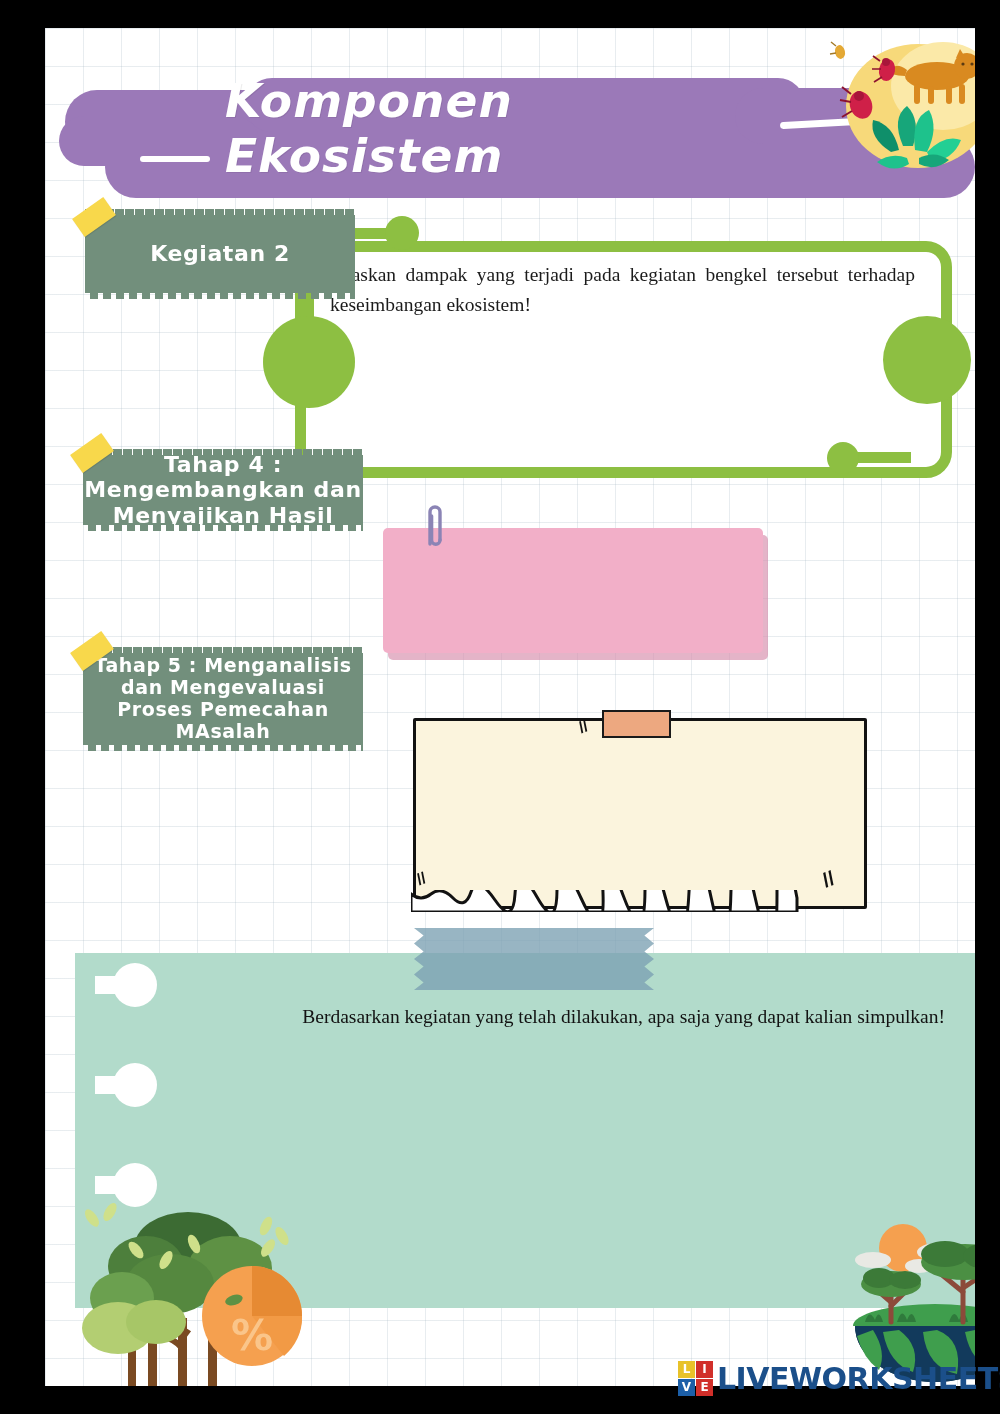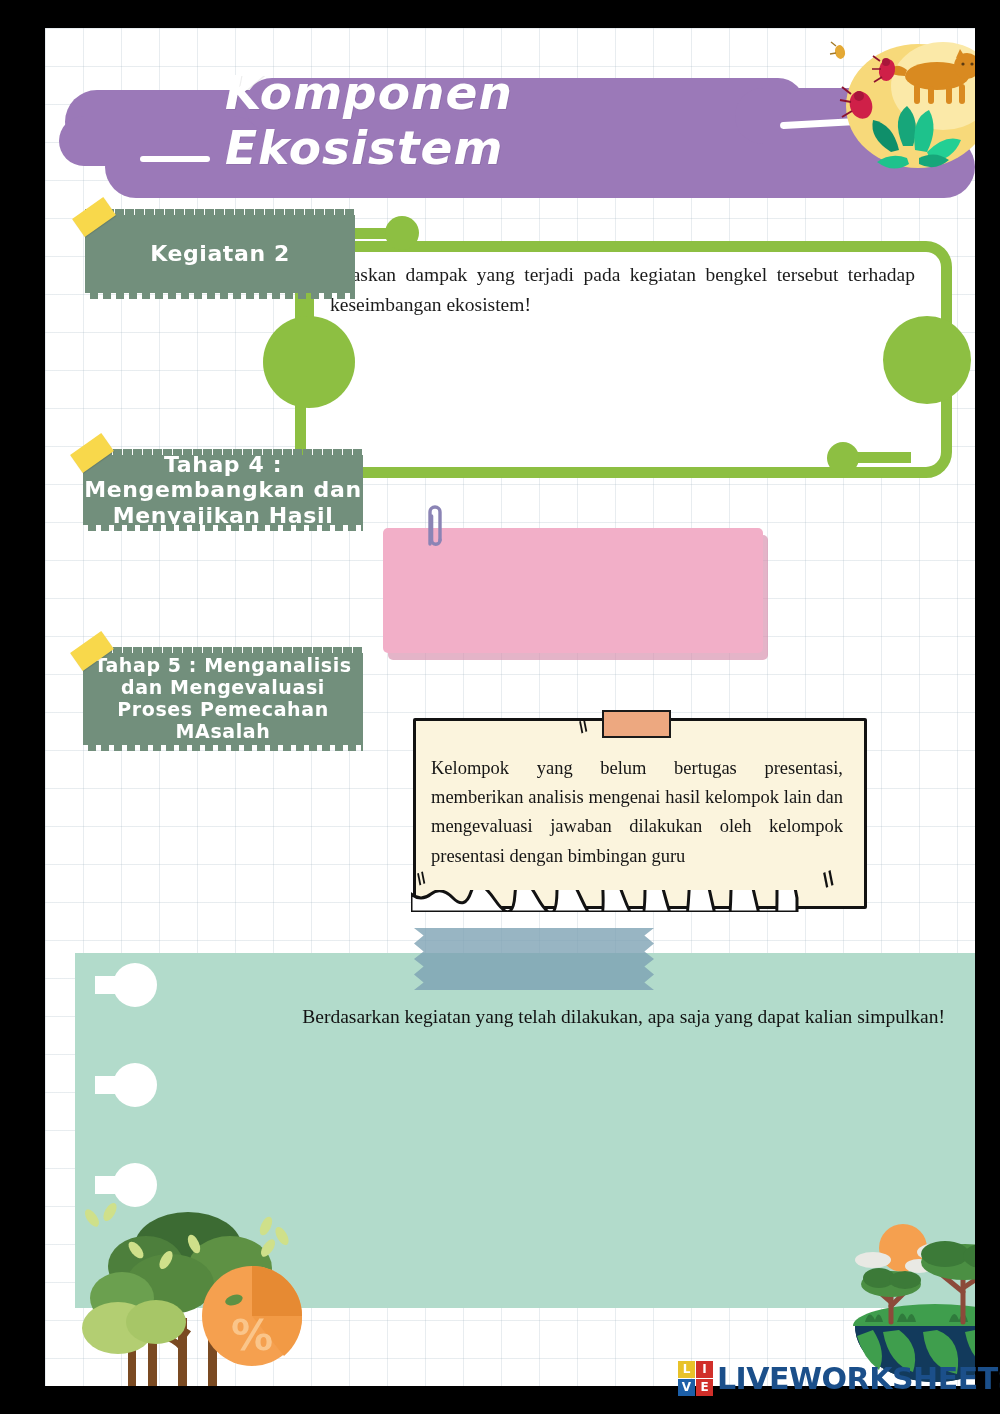--- a/index.html
+++ b/index.html
@@ -20,21 +20,21 @@
   .hdr-band{position:absolute;background:#9b79b8;}
   .band-a{left:20px;top:62px;width:880px;height:64px;border-radius:40px;}
   .band-b{left:60px;top:108px;width:870px;height:62px;border-radius:40px;}
   .band-c{left:14px;top:88px;width:200px;height:50px;border-radius:30px;}
   .band-d{left:690px;top:60px;width:230px;height:56px;border-radius:34px;}
   .band-e{left:200px;top:50px;width:560px;height:54px;border-radius:34px;}
   .band-white-slash{position:absolute;left:735px;top:92px;width:80px;height:7px;background:#fff;border-radius:4px;transform:rotate(-3deg);}
   .band-white-slash2{position:absolute;left:95px;top:128px;width:70px;height:6px;background:#fff;border-radius:4px;}
 
   #page-title{
-    position:absolute;left:180px;top:52px;width:560px;height:80px;
+    position:absolute;left:180px;top:60px;width:560px;height:80px;
     display:flex;align-items:center;justify-content:center;
     color:#fff;font-size:47px;letter-spacing:1px;
     font-family:"DejaVu Sans", sans-serif;font-weight:bold;font-style:italic;
     text-shadow:1px 1px 0 rgba(0,0,0,.07);
     z-index:6;
   }
 
   
   #eco-art{position:absolute;left:770px;top:0px;width:190px;height:160px;z-index:8;}
 
@@ -228,21 +228,20 @@
 
   <div id="cream-note"></div>
   <svg id="cream-bottom" viewBox="0 0 452 22" preserveAspectRatio="none">
     <path d="M0 4 q10 8 20 0 t22 4 t18 -6 t24 8 t20 -6 t22 3 t20 -8 t24 9 t22 -5 t20 2 t22 -7 t20 8 t24 -4 t22 5 t20 -7 t24 7 t22 -3 t20 4 V22 H0 Z" fill="#ffffff" stroke="#121212" stroke-width="3"></path>
   </svg>
   <div id="cream-tape"></div>
   <div class="scuff" style="left:586px;top:686px;transform:rotate(20deg);color:#1a1a1a;">╱</div>
   <div class="scuff" style="left:534px;top:690px;transform:rotate(-22deg);">//</div>
   <div class="scuff" style="left:372px;top:842px;transform:rotate(-22deg);">//</div>
   <div class="scuff" style="left:778px;top:840px;transform:rotate(-22deg);font-size:20px;">//</div>
-  <div id="cream-text">Kelompok yang belum bertugas presentasi, memberikan analisis mengenai hasil kelompok lain dan mengevaluasi jawaban dilakukan oleh kelompok presentasi dengan bimbingan guru</div>
 
   <div id="teal-block">
     <div class="punch punch-c" style="left:38px;top:10px;"></div>
     <div class="punch punch-t" style="left:20px;top:23px;"></div>
     <div class="punch punch-c" style="left:38px;top:110px;"></div>
     <div class="punch punch-t" style="left:20px;top:123px;"></div>
     <div class="punch punch-c" style="left:38px;top:210px;"></div>
     <div class="punch punch-t" style="left:20px;top:223px;"></div>
   </div>
   <div id="simpulan-tape"></div>

